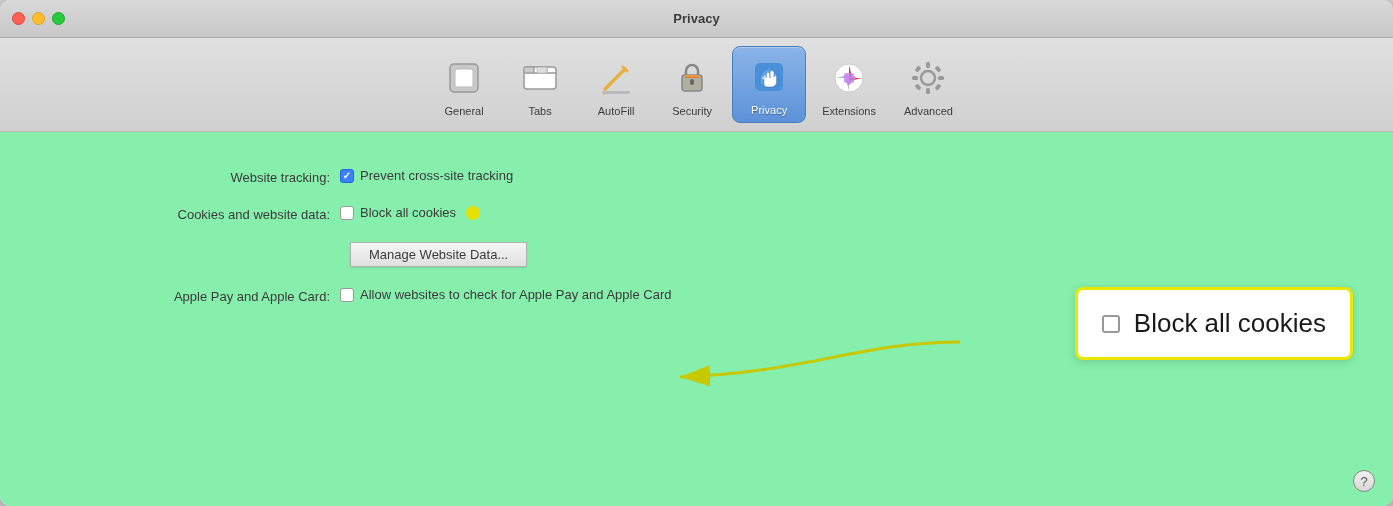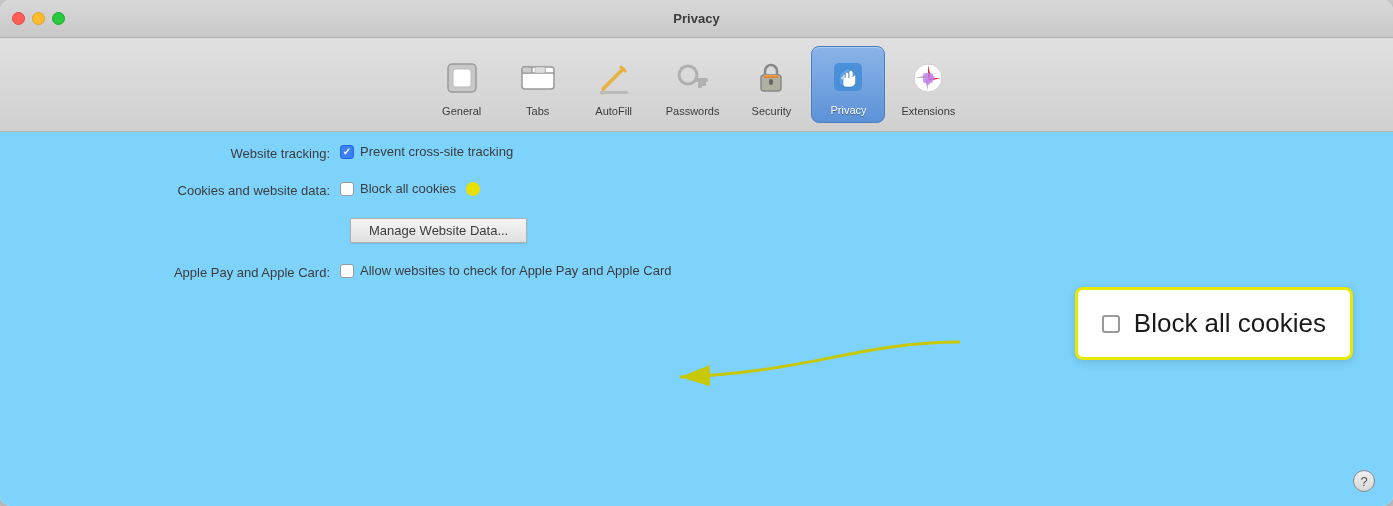--- a/index.html
+++ b/index.html
@@ -105,22 +105,22 @@
     }
 
     .toolbar-item.active .label {
       color: white;
       text-shadow: 0 1px 1px rgba(0,0,0,0.4);
     }
 
     
     .content {
       flex: 1;
-      background: #7dd3fc;
-      padding: 12px 60px;
+      background: #86efac;
+      padding: 36px 60px;
       position: relative;
     }
 
     .setting-row {
       display: flex;
       align-items: flex-start;
       margin-bottom: 20px;
     }
 
     .setting-label {
@@ -288,31 +288,20 @@
         <svg width="38" height="38" viewBox="0 0 38 38">
           <line x1="8" y1="30" x2="28" y2="10" stroke="#e8b040" stroke-width="3.5" stroke-linecap="round"></line>
           <polygon points="8,30 6,36 12,34" fill="#e8b040"></polygon>
           <line x1="26" y1="8" x2="30" y2="12" stroke="#e8b040" stroke-width="3" stroke-linecap="round"></line>
           <rect x="5" y="32" width="28" height="3" rx="1" fill="#bbb"></rect>
         </svg>
       </div>
       <span class="label">AutoFill</span>
     </div>
 
-    <div class="toolbar-item">
-      <div class="icon">
-        <svg width="38" height="38" viewBox="0 0 38 38">
-          <circle cx="14" cy="16" r="9" fill="none" stroke="#b0b0b0" stroke-width="3"></circle>
-          <rect x="20" y="19" width="14" height="4" rx="2" fill="#b0b0b0"></rect>
-          <rect x="28" y="23" width="4" height="4" rx="1" fill="#b0b0b0"></rect>
-          <rect x="24" y="23" width="4" height="6" rx="1" fill="#b0b0b0"></rect>
-        </svg>
-      </div>
-      <span class="label">Passwords</span>
-    </div>
 
 
     <div class="toolbar-item">
       <div class="icon">
         <svg width="38" height="38" viewBox="0 0 38 38">
           <rect x="9" y="16" width="20" height="16" rx="3" fill="#b0b0a0" stroke="#888" stroke-width="1.5"></rect>
           <path d="M13 16 V12 A6 6 0 0 1 25 12 V16" fill="none" stroke="#888" stroke-width="2.5" stroke-linecap="round"></path>
           <rect x="17" y="20" width="4" height="6" rx="2" fill="#666"></rect>
           <rect x="12" y="16" width="14" height="3" fill="#e08030"></rect>
           <rect x="12" y="16" width="14" height="1.5" fill="#f0a040"></rect>
@@ -346,20 +335,37 @@
           <polygon points="32,19 20,22 19,19" fill="#e03030"></polygon>
 
           <rect x="14" y="14" width="10" height="10" rx="2" fill="#c080f0" opacity="0.8"></rect>
           <rect x="22" y="17" width="4" height="4" rx="2" fill="#c080f0" opacity="0.8"></rect>
           <rect x="17" y="22" width="4" height="4" rx="2" fill="#c080f0" opacity="0.8"></rect>
         </svg>
       </div>
       <span class="label">Extensions</span>
     </div>
 
+    <div class="toolbar-item">
+      <div class="icon">
+        <svg width="38" height="38" viewBox="0 0 38 38">
+          <circle cx="19" cy="19" r="7" fill="none" stroke="#999" stroke-width="2.5"></circle>
+
+          <rect x="17" y="3" width="4" height="6" rx="1.5" fill="#999"></rect>
+          <rect x="17" y="29" width="4" height="6" rx="1.5" fill="#999"></rect>
+          <rect x="3" y="17" width="6" height="4" rx="1.5" fill="#999"></rect>
+          <rect x="29" y="17" width="6" height="4" rx="1.5" fill="#999"></rect>
+          <rect x="7" y="7" width="4" height="6" rx="1.5" fill="#999" transform="rotate(45 9 10)"></rect>
+          <rect x="27" y="7" width="4" height="6" rx="1.5" fill="#999" transform="rotate(-45 29 10)"></rect>
+          <rect x="7" y="25" width="4" height="6" rx="1.5" fill="#999" transform="rotate(-45 9 28)"></rect>
+          <rect x="27" y="25" width="4" height="6" rx="1.5" fill="#999" transform="rotate(45 29 28)"></rect>
+        </svg>
+      </div>
+      <span class="label">Advanced</span>
+    </div>
 
   </div>
 
   <div class="content">
 
     <div class="setting-row">
       <span class="setting-label">Website tracking:</span>
       <div class="setting-control">
         <div class="checkbox checked"></div>
         <span class="setting-text">Prevent cross-site tracking</span>

